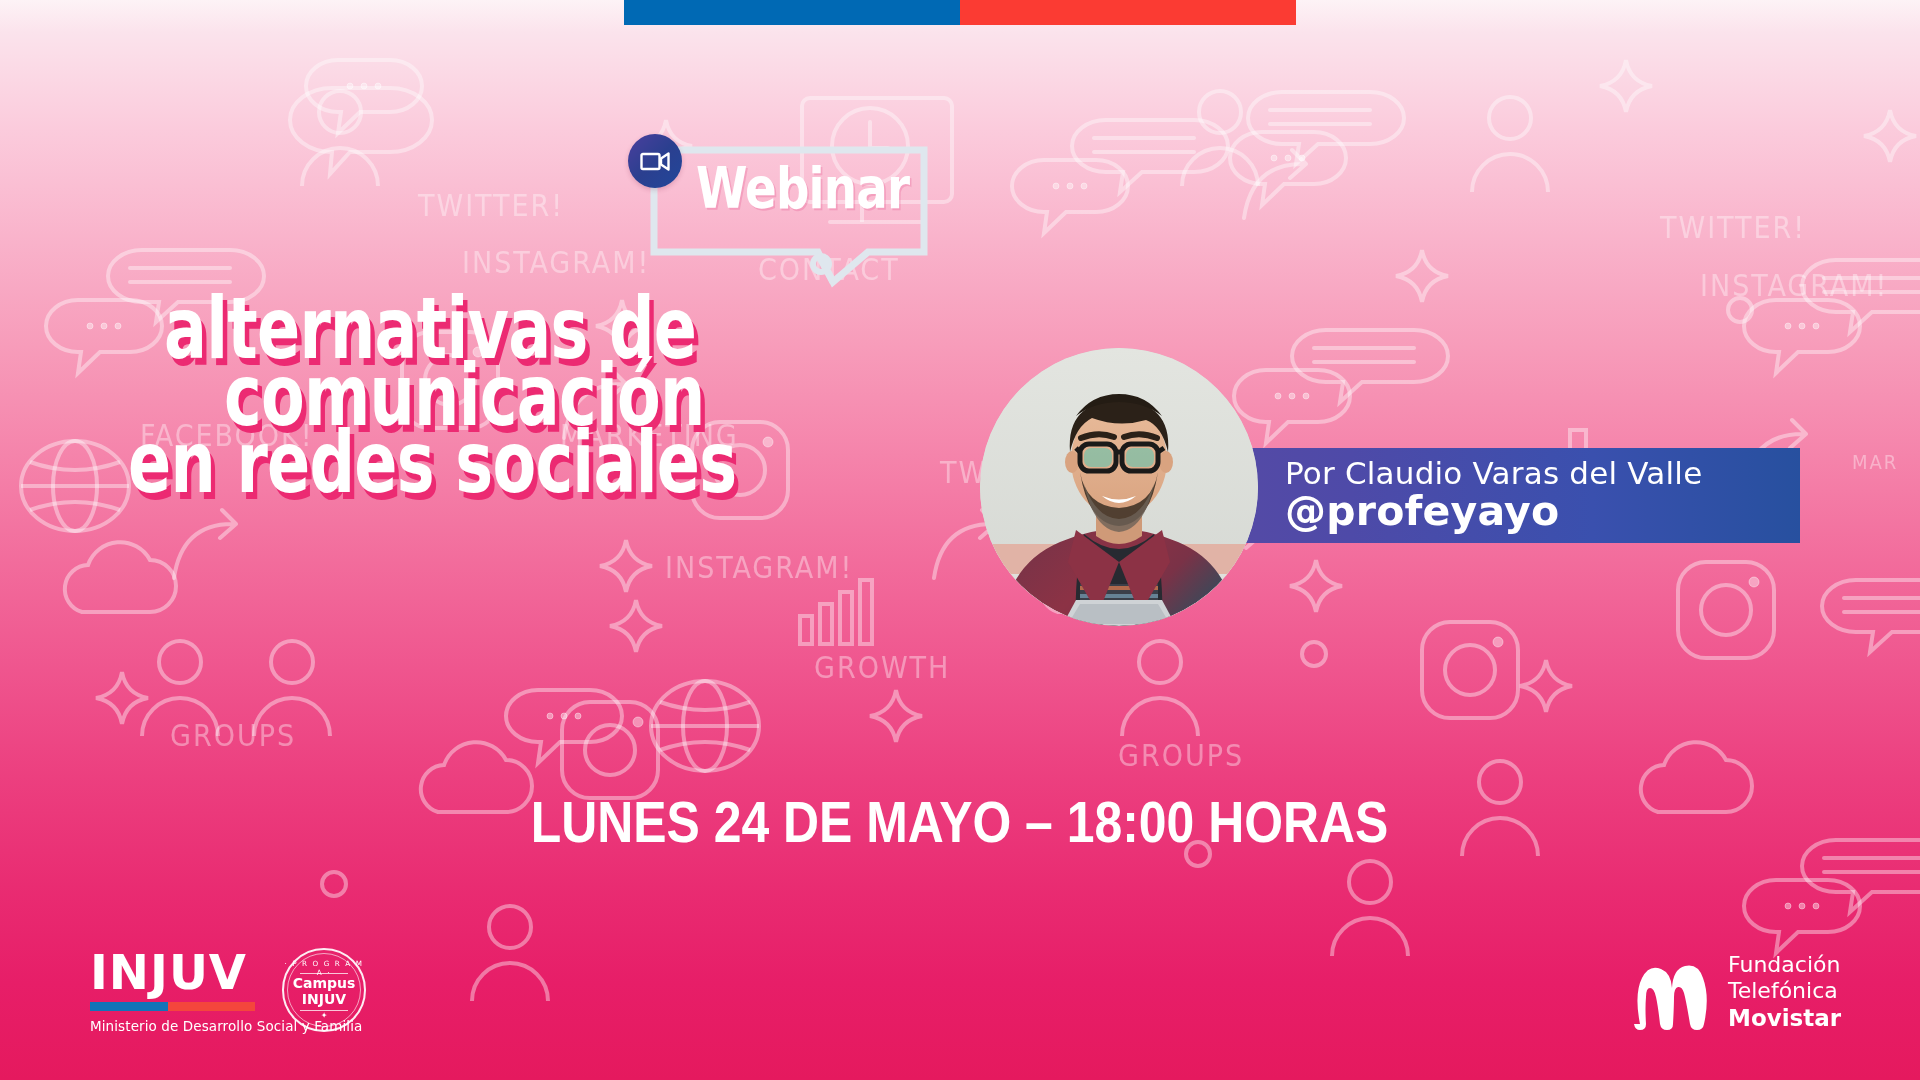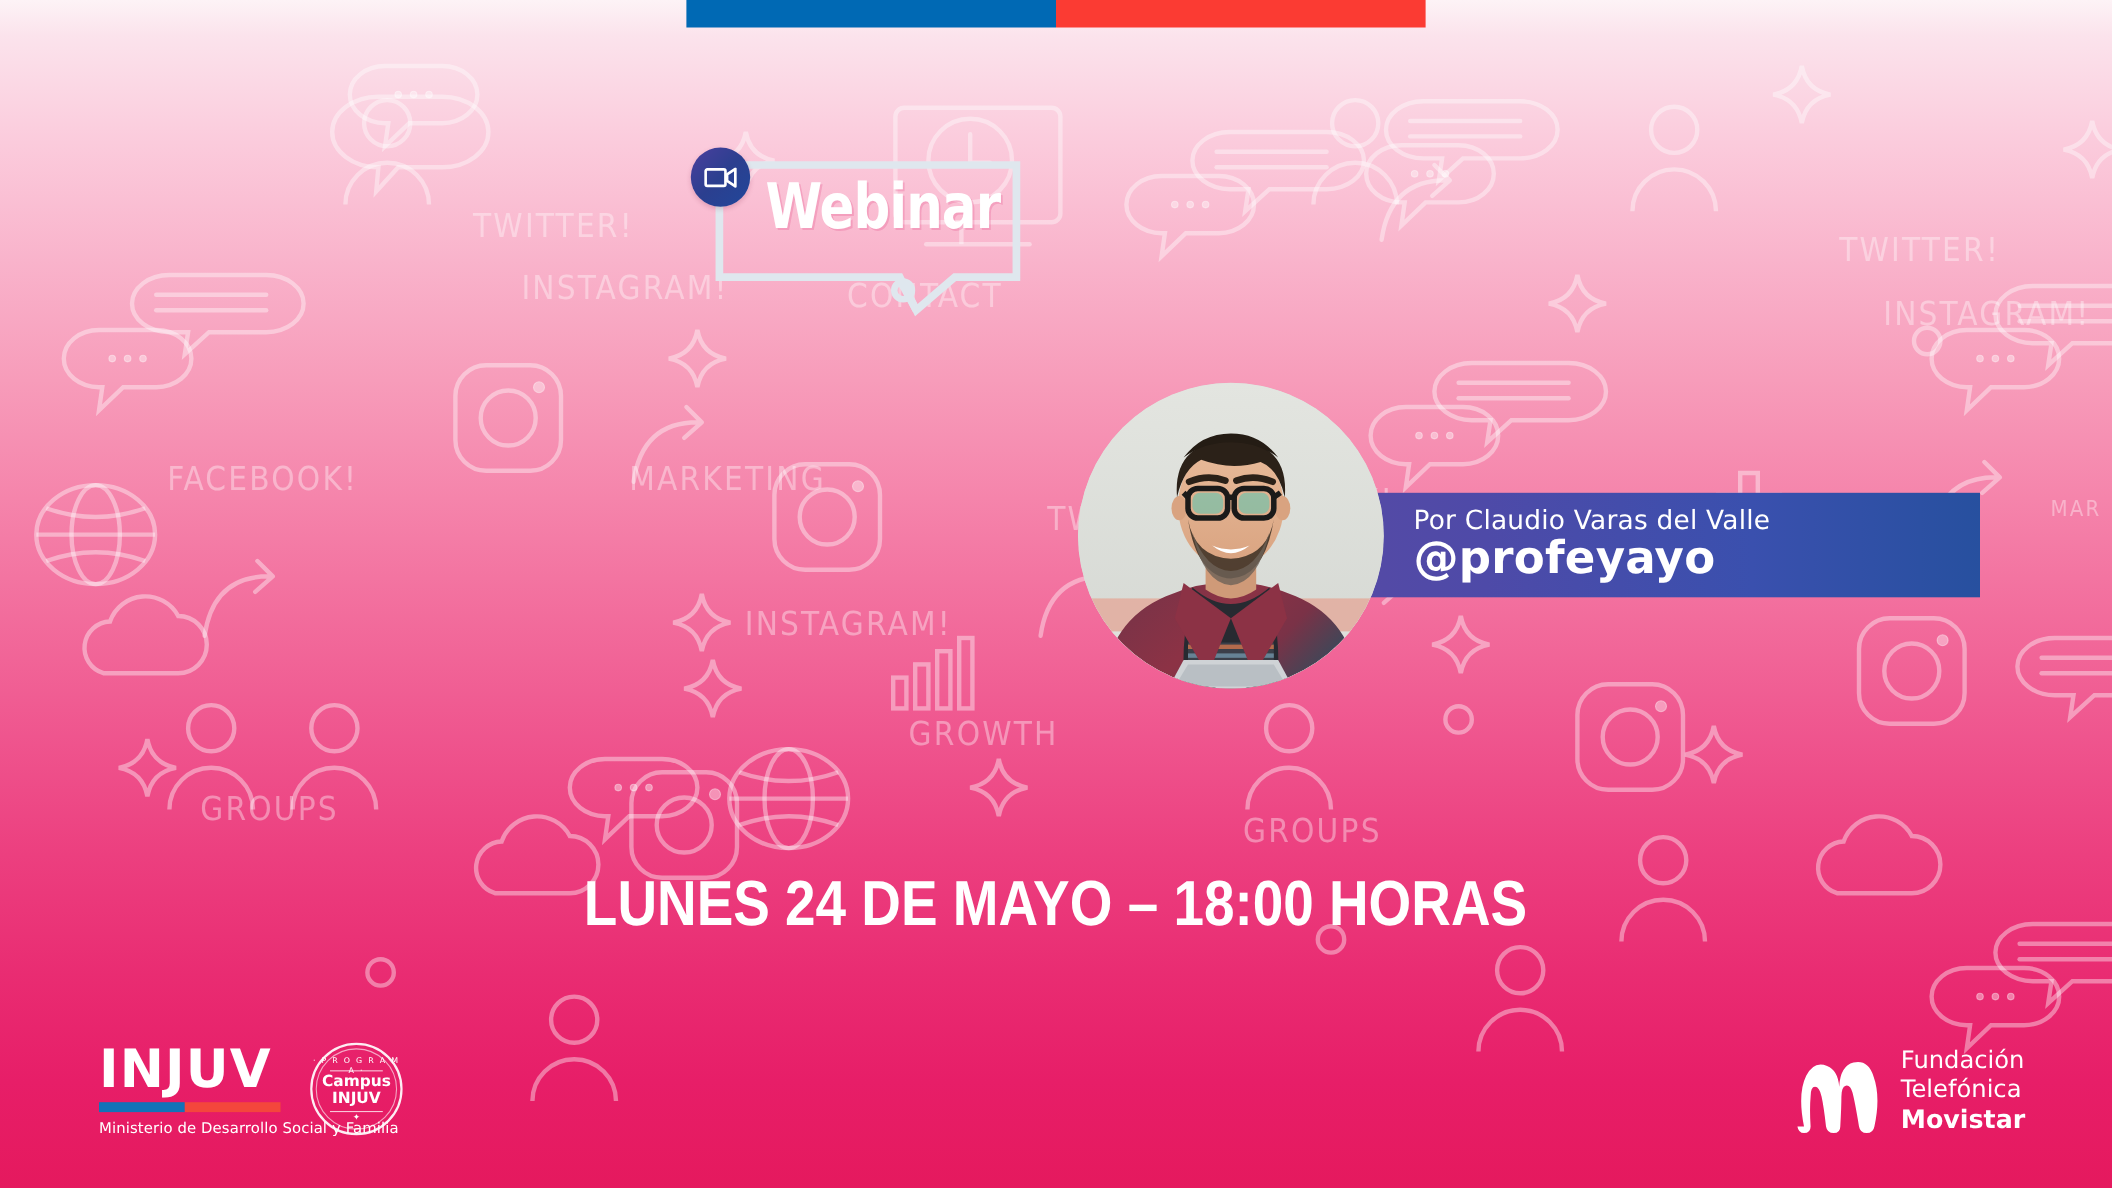--- a/index.html
+++ b/index.html
@@ -38,21 +38,20 @@
     display: flex;
   }
   .flagbar .blue { width: 50%; height: 100%; background: #0069b4; }
   .flagbar .red  { width: 50%; height: 100%; background: #fb3b33; }
 
   
   .doodles {
     position: absolute;
     inset: 0;
     pointer-events: none;
-    margin-left: 12px;
   }
   .doodles svg { position: absolute; }
   .wmark {
     position: absolute;
     color: rgba(255,255,255,0.38);
     font-family: "DejaVu Sans Condensed", "Liberation Sans", sans-serif;
     font-weight: 400;
     letter-spacing: 2px;
     white-space: nowrap;
     user-select: none;
@@ -132,21 +131,21 @@
     background: linear-gradient(to right, #5b4aa3 0%, #4e4aa8 35%, #3a50ae 70%, #27509f 100%);
     display: flex;
     flex-direction: column;
     justify-content: center;
     padding-left: 175px;
     box-sizing: border-box;
   }
   .speaker-name {
     color: #ffffff;
     font-family: "DejaVu Sans", "Liberation Sans", sans-serif;
-    font-size: 24px;
+    font-size: 31px;
     font-weight: 400;
     line-height: 1.06;
     letter-spacing: 0.2px;
     white-space: nowrap;
   }
   .speaker-handle {
     color: #ffffff;
     font-family: "DejaVu Sans", "Liberation Sans", sans-serif;
     font-size: 41px;
     font-weight: 700;
@@ -434,20 +433,25 @@
     </svg>
     <div class="cam-badge">
       <svg width="30" height="19" viewBox="0 0 30 19" aria-hidden="true">
         <rect x="1.5" y="2" width="18" height="15" rx="1.5" fill="none" stroke="#ffffff" stroke-width="2.4"></rect>
         <path d="M21 6.5 L28.5 1.5 V17.5 L21 12.5 Z" fill="none" stroke="#ffffff" stroke-width="2.4" stroke-linejoin="round"></path>
       </svg>
     </div>
     <div class="webinar-label">Webinar</div>
   </div>
 
+  <div class="title-block">
+    <div class="title-line l1">alternativas de</div>
+    <div class="title-line l2">comunicación</div>
+    <div class="title-line l3">en redes sociales</div>
+  </div>
 
   <div class="speaker-banner">
     <div class="speaker-name">Por Claudio Varas del Valle</div>
     <div class="speaker-handle">@profeyayo</div>
   </div>
 
   <div class="avatar">
     <svg width="278" height="278" viewBox="0 0 278 278" aria-hidden="true">
       <defs>
         <clipPath id="circClip">

